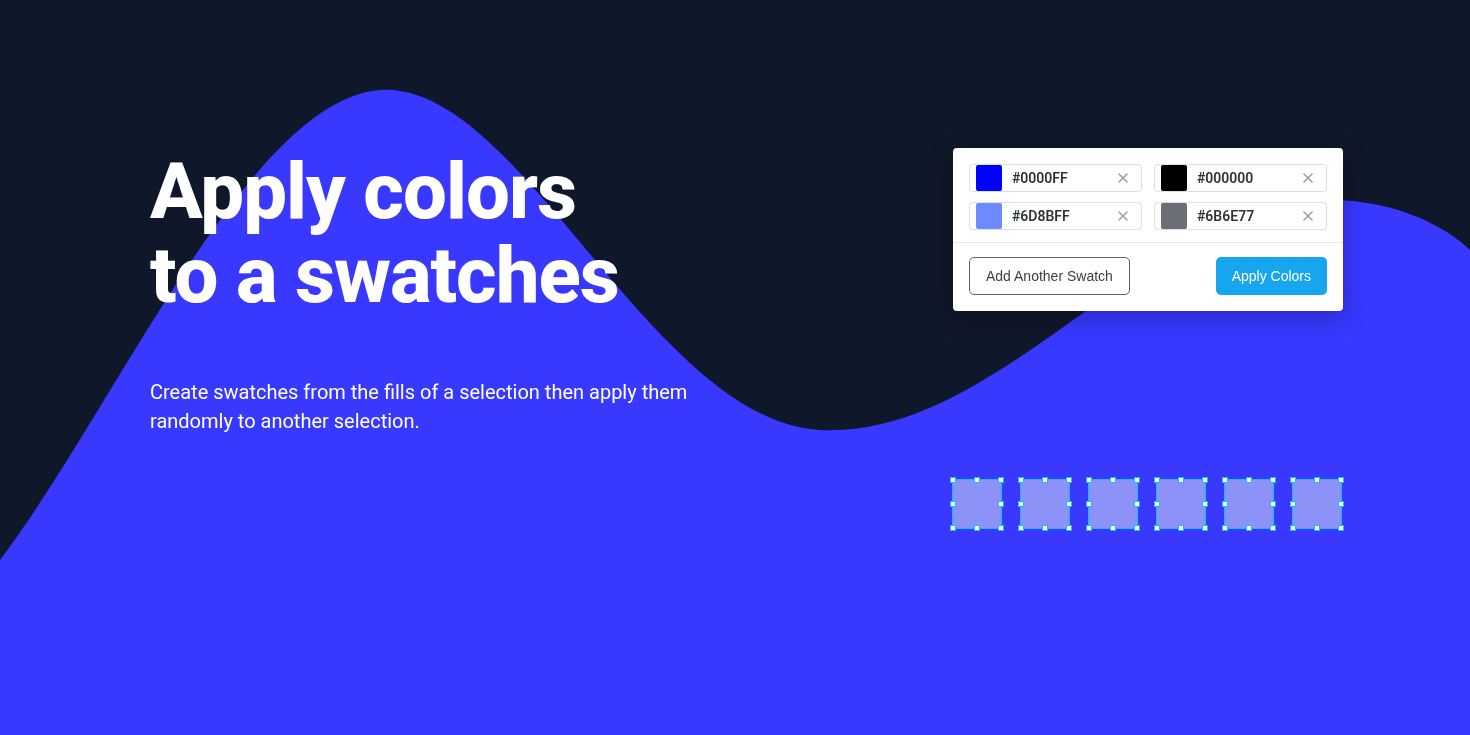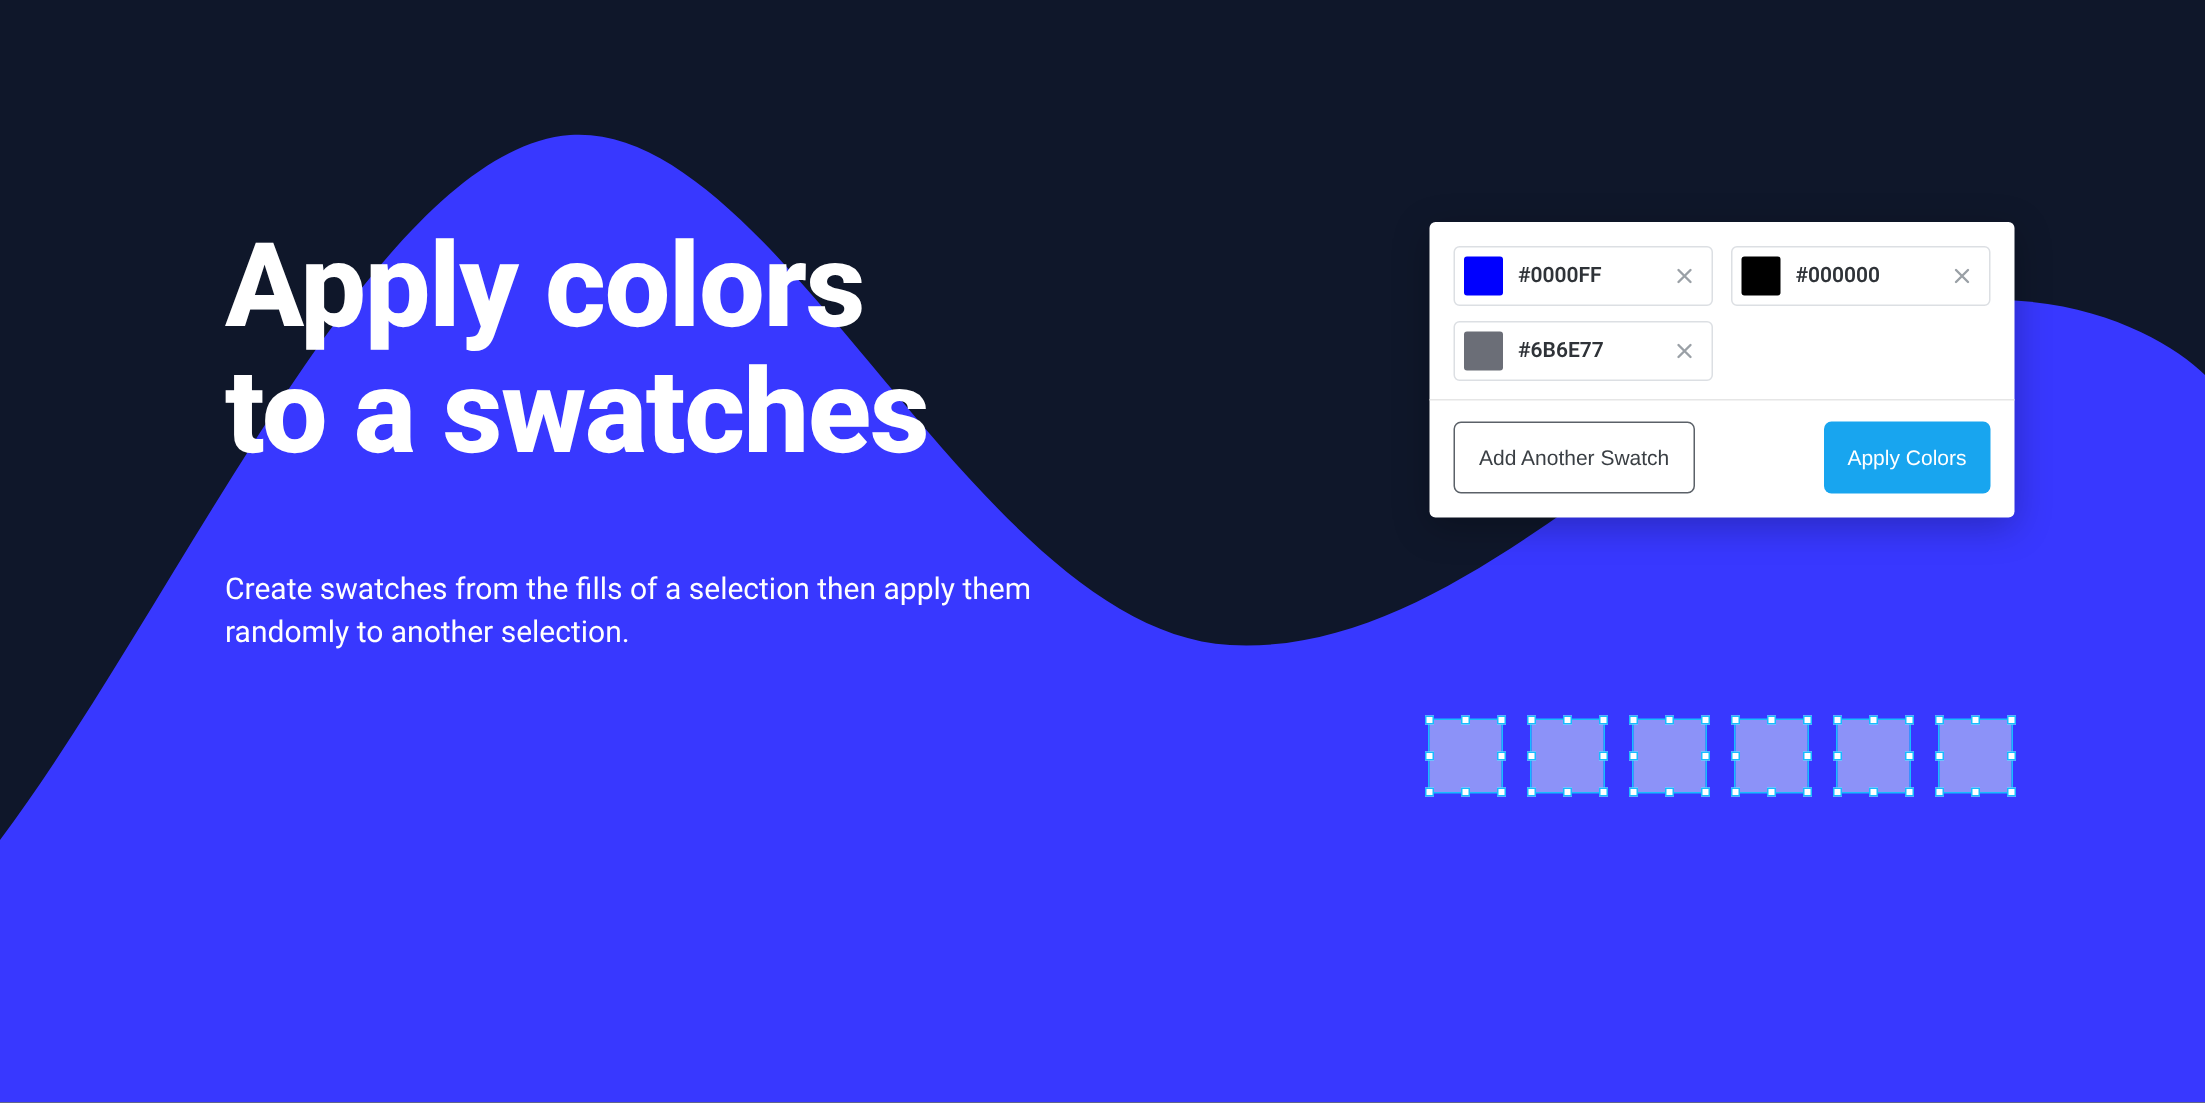--- a/index.html
+++ b/index.html
@@ -72,21 +72,21 @@
     display: grid;
     grid-template-columns: 1fr 1fr;
     gap: 10px 12px;
     padding: 16px 16px 12px 16px;
   }
   .swatch {
     display: flex;
     align-items: center;
     border: 1px solid #dcdfe3;
     border-radius: 4px;
-    height: 40px;
+    height: 28px;
     padding: 0 6px 0 6px;
     background: #fff;
   }
   .chip {
     width: 26px; height: 26px;
     border-radius: 2px;
     flex: 0 0 auto;
   }
   .swatch-label {
     flex: 1 1 auto;
@@ -110,21 +110,21 @@
     display: flex;
     align-items: center;
     justify-content: space-between;
     padding: 14px 16px 16px 16px;
     border-top: 1px solid #e6e6e6;
   }
   .btn {
     font-size: 14px;
     font-weight: 500;
     border-radius: 5px;
-    height: 48px;
+    height: 38px;
     padding: 4px 16px;
     cursor: pointer;
     display: inline-flex;
     align-items: center;
     justify-content: center;
   }
   .btn-outline {
     background: #ffffff;
     color: #3a3f44;
     border: 1.5px solid #5b6168;
@@ -196,20 +196,29 @@
         <div class="swatch">
           <div class="chip" style="background: rgb(0, 0, 0);"></div>
           <div class="swatch-label">#000000</div>
           <button class="swatch-remove">
             <svg viewBox="0 0 12 12">
               <path stroke="currentColor" stroke-width="1.6" stroke-linecap="round" d="M2 2 L10 10 M10 2 L2 10"></path>
             </svg>
           </button>
         </div>
         <div class="swatch">
+          <div class="chip" style="background: rgb(109, 139, 255);"></div>
+          <div class="swatch-label">#6D8BFF</div>
+          <button class="swatch-remove">
+            <svg viewBox="0 0 12 12">
+              <path stroke="currentColor" stroke-width="1.6" stroke-linecap="round" d="M2 2 L10 10 M10 2 L2 10"></path>
+            </svg>
+          </button>
+        </div>
+        <div class="swatch">
           <div class="chip" style="background: rgb(107, 110, 119);"></div>
           <div class="swatch-label">#6B6E77</div>
           <button class="swatch-remove">
             <svg viewBox="0 0 12 12">
               <path stroke="currentColor" stroke-width="1.6" stroke-linecap="round" d="M2 2 L10 10 M10 2 L2 10"></path>
             </svg>
           </button>
         </div>
       </div>
 

